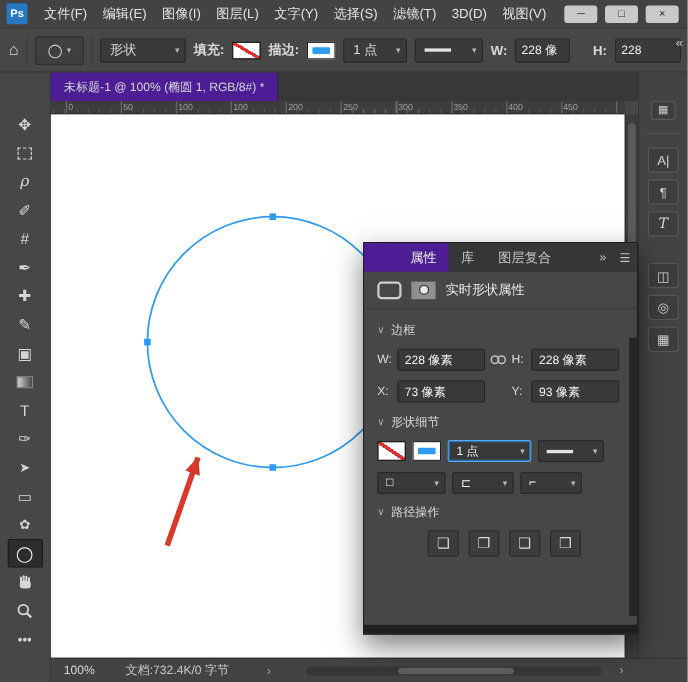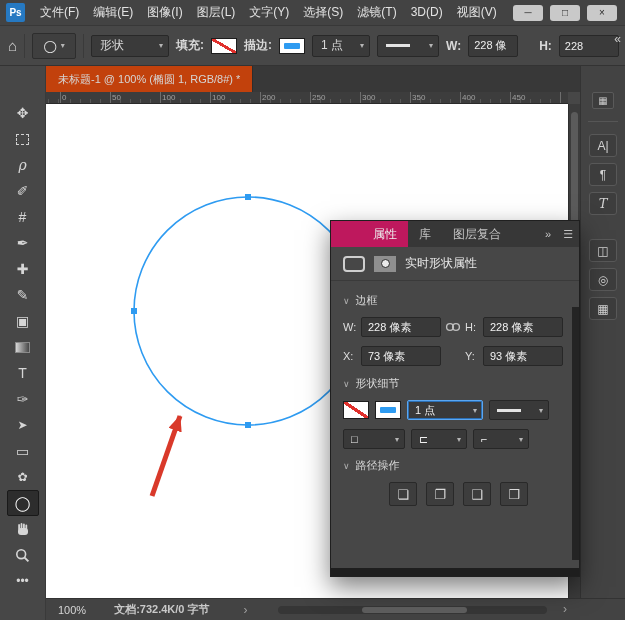--- a/index.html
+++ b/index.html
@@ -26,21 +26,21 @@
   .swatch { width:26px; height:16px; border:1px solid #1d1d1d; background:#fff; position:relative; flex:none; display:flex; }
   .swatch.none { background:linear-gradient(to top right,#fff 44%,#e0302c 44%,#e0302c 56%,#fff 56%); }
   .swatch .bar { width:16px; height:6px; background:#2e9bf1; border-radius:1px; margin:auto; }
   .line-preview { display:inline-block; width:24px; height:3px; background:#e3e3e3; }
   .field { height:22px; background:#3a3a3a; border:1px solid #282828; border-radius:2px; color:#ededed; font-size:11px; display:flex; align-items:center; padding:0 5px; overflow:hidden; white-space:nowrap; flex:none; }
   .ob-w { width:50px; } .ob-h { width:60px; }
   .collapse-btn { position:absolute; right:4px; top:32px; color:#cccccc; font-size:12px; z-index:5; }
 
   
   .tabbar { position:absolute; top:66px; left:46px; right:45px; height:26px; background:#383838; display:flex; }
-  .doc-tab { height:26px; background:#c2410c; border-right:1px solid #2d2d2d; color:#d6d6d6; font-size:11px; padding:0 12px; display:flex; align-items:center; white-space:nowrap; }
+  .doc-tab { height:26px; background:#4c1d95; border-right:1px solid #2d2d2d; color:#d6d6d6; font-size:11px; padding:0 12px; display:flex; align-items:center; white-space:nowrap; }
 
   
   .ruler { position:absolute; top:92px; left:46px; width:522px; height:12px; background:#3d3d3d; border-bottom:1px solid #2a2a2a;
     background-image:
       repeating-linear-gradient(90deg,#6e6e6e 0 1px,transparent 1px 50px),
       repeating-linear-gradient(90deg,#585858 0 1px,transparent 1px 10px);
     background-size:auto 100%, auto 5px;
     background-position:14px 0,14px 7px;
     background-repeat:repeat-x,repeat-x; }
   .ruler-label { position:absolute; top:1px; font-size:8px; color:#a0a0a0; }
@@ -67,21 +67,21 @@
   .dock-btn { margin-top:6px; width:28px; height:23px; border:1px solid #585858; background:#3d3d3d; border-radius:3px; color:#d2d2d2; font-size:12px; display:flex; align-items:center; justify-content:center; }
   .dock-btn.first { margin-top:12px; }
   .dock-btn.group2 { margin-top:8px; }
   .dock-btn .serifT { font-family:"DejaVu Serif",serif; font-style:italic; font-size:13px; }
   .dock-spacer { height:16px; }
 
   
   .panel { position:absolute; left:330px; top:220px; width:250px; height:357px; background:#474747; border:1px solid #1f1f1f; box-shadow:0 10px 24px rgba(0,0,0,0.5); z-index:30; display:flex; flex-direction:column; }
   .panel-tabs { height:26px; background:#373737; display:flex; align-items:stretch; color:#c4c4c4; font-size:12px; flex:none; }
   .panel-tab { padding:0 11px; display:flex; align-items:center; white-space:nowrap; }
-  .panel-tab.active { background:#be185d; color:#ededed;padding-left:42px; }
+  .panel-tab.active { background:#4c1d95; color:#ededed;padding-left:42px; }
   .panel-tabs .spacer { flex:1; }
   .panel-tabs .icon-btn { padding:0 6px; display:flex; align-items:center; color:#c4c4c4; font-size:11px; }
   .panel-header { height:34px; flex:none; display:flex; align-items:center; gap:9px; padding:0 12px; border-bottom:1px solid #3a3a3a; color:#e8e8e8; font-size:12px; }
   .shape-badge { width:22px; height:16px; border:2px solid #cfcfcf; border-radius:4px; flex:none; }
   .mask-badge { width:22px; height:16px; background:#8f8f8f; flex:none; display:flex; align-items:center; justify-content:center; }
   .mask-badge span { width:9px; height:9px; border:1.5px solid #2b2b2b; border-radius:50%; background:#e9e9e9; display:block; }
   .panel-body { flex:1; padding:6px 12px 0; position:relative; font-size:11px; color:#dedede; overflow:hidden; }
   .section-label { display:flex; align-items:center; gap:6px; margin:6px 0 9px; color:#d9d9d9; }
   .chev { font-size:9px; color:#b0b0b0; }
   .tgrid { display:grid; grid-template-columns:16px 80px 20px 16px 80px; column-gap:2px; row-gap:9px; align-items:center; margin-bottom:10px; }
@@ -95,21 +95,21 @@
   .pselect.focused { border:1px solid #5aa7f2; box-shadow:0 0 0 1px #2c6fb4 inset; }
   .w74 { width:76px; } .w58 { width:60px; } .w62 { width:62px; } .w56 { width:56px; }
   .pf-row { display:flex; gap:9px; margin-left:46px; }
   .pf-btn { width:28px; height:24px; background:#3d3d3d; border:1px solid #292929; border-radius:2px; color:#d8d8d8; font-size:13px; display:flex; align-items:center; justify-content:center; }
   .panel-scroll { position:absolute; right:0; top:26px; bottom:8px; width:7px; background:#242424; }
   .panel-bottom { height:8px; background:#1e1e1e; flex:none; }
 
   
   .statusbar { position:absolute; left:46px; right:0; bottom:0; height:22px; background:#434343; border-top:1px solid #333; display:flex; align-items:center; font-size:11px; color:#c9c9c9; padding-left:12px; z-index:6; }
   .status-zoom { color:#d6d6d6; }
-  .status-doc { margin-left:28px; color:#c9c9c9; white-space:nowrap;font-weight:bold; }
+  .status-doc { margin-left:28px; color:#c9c9c9; white-space:nowrap; }
   .status-chev { margin-left:34px; color:#9f9f9f; font-size:12px; }
   .hscroll { position:absolute; left:232px; right:78px; top:7px; height:8px; background:#363636; border-radius:4px; }
   .hscroll .thumb { position:absolute; left:84px; width:105px; top:1px; bottom:1px; background:#5e5e5e; border-radius:3px; }
   .status-chev-right { position:absolute; right:58px; top:3px; color:#9f9f9f; font-size:12px; }
 </style>
 </head>
 <body>
 
 <div class="app">
 

